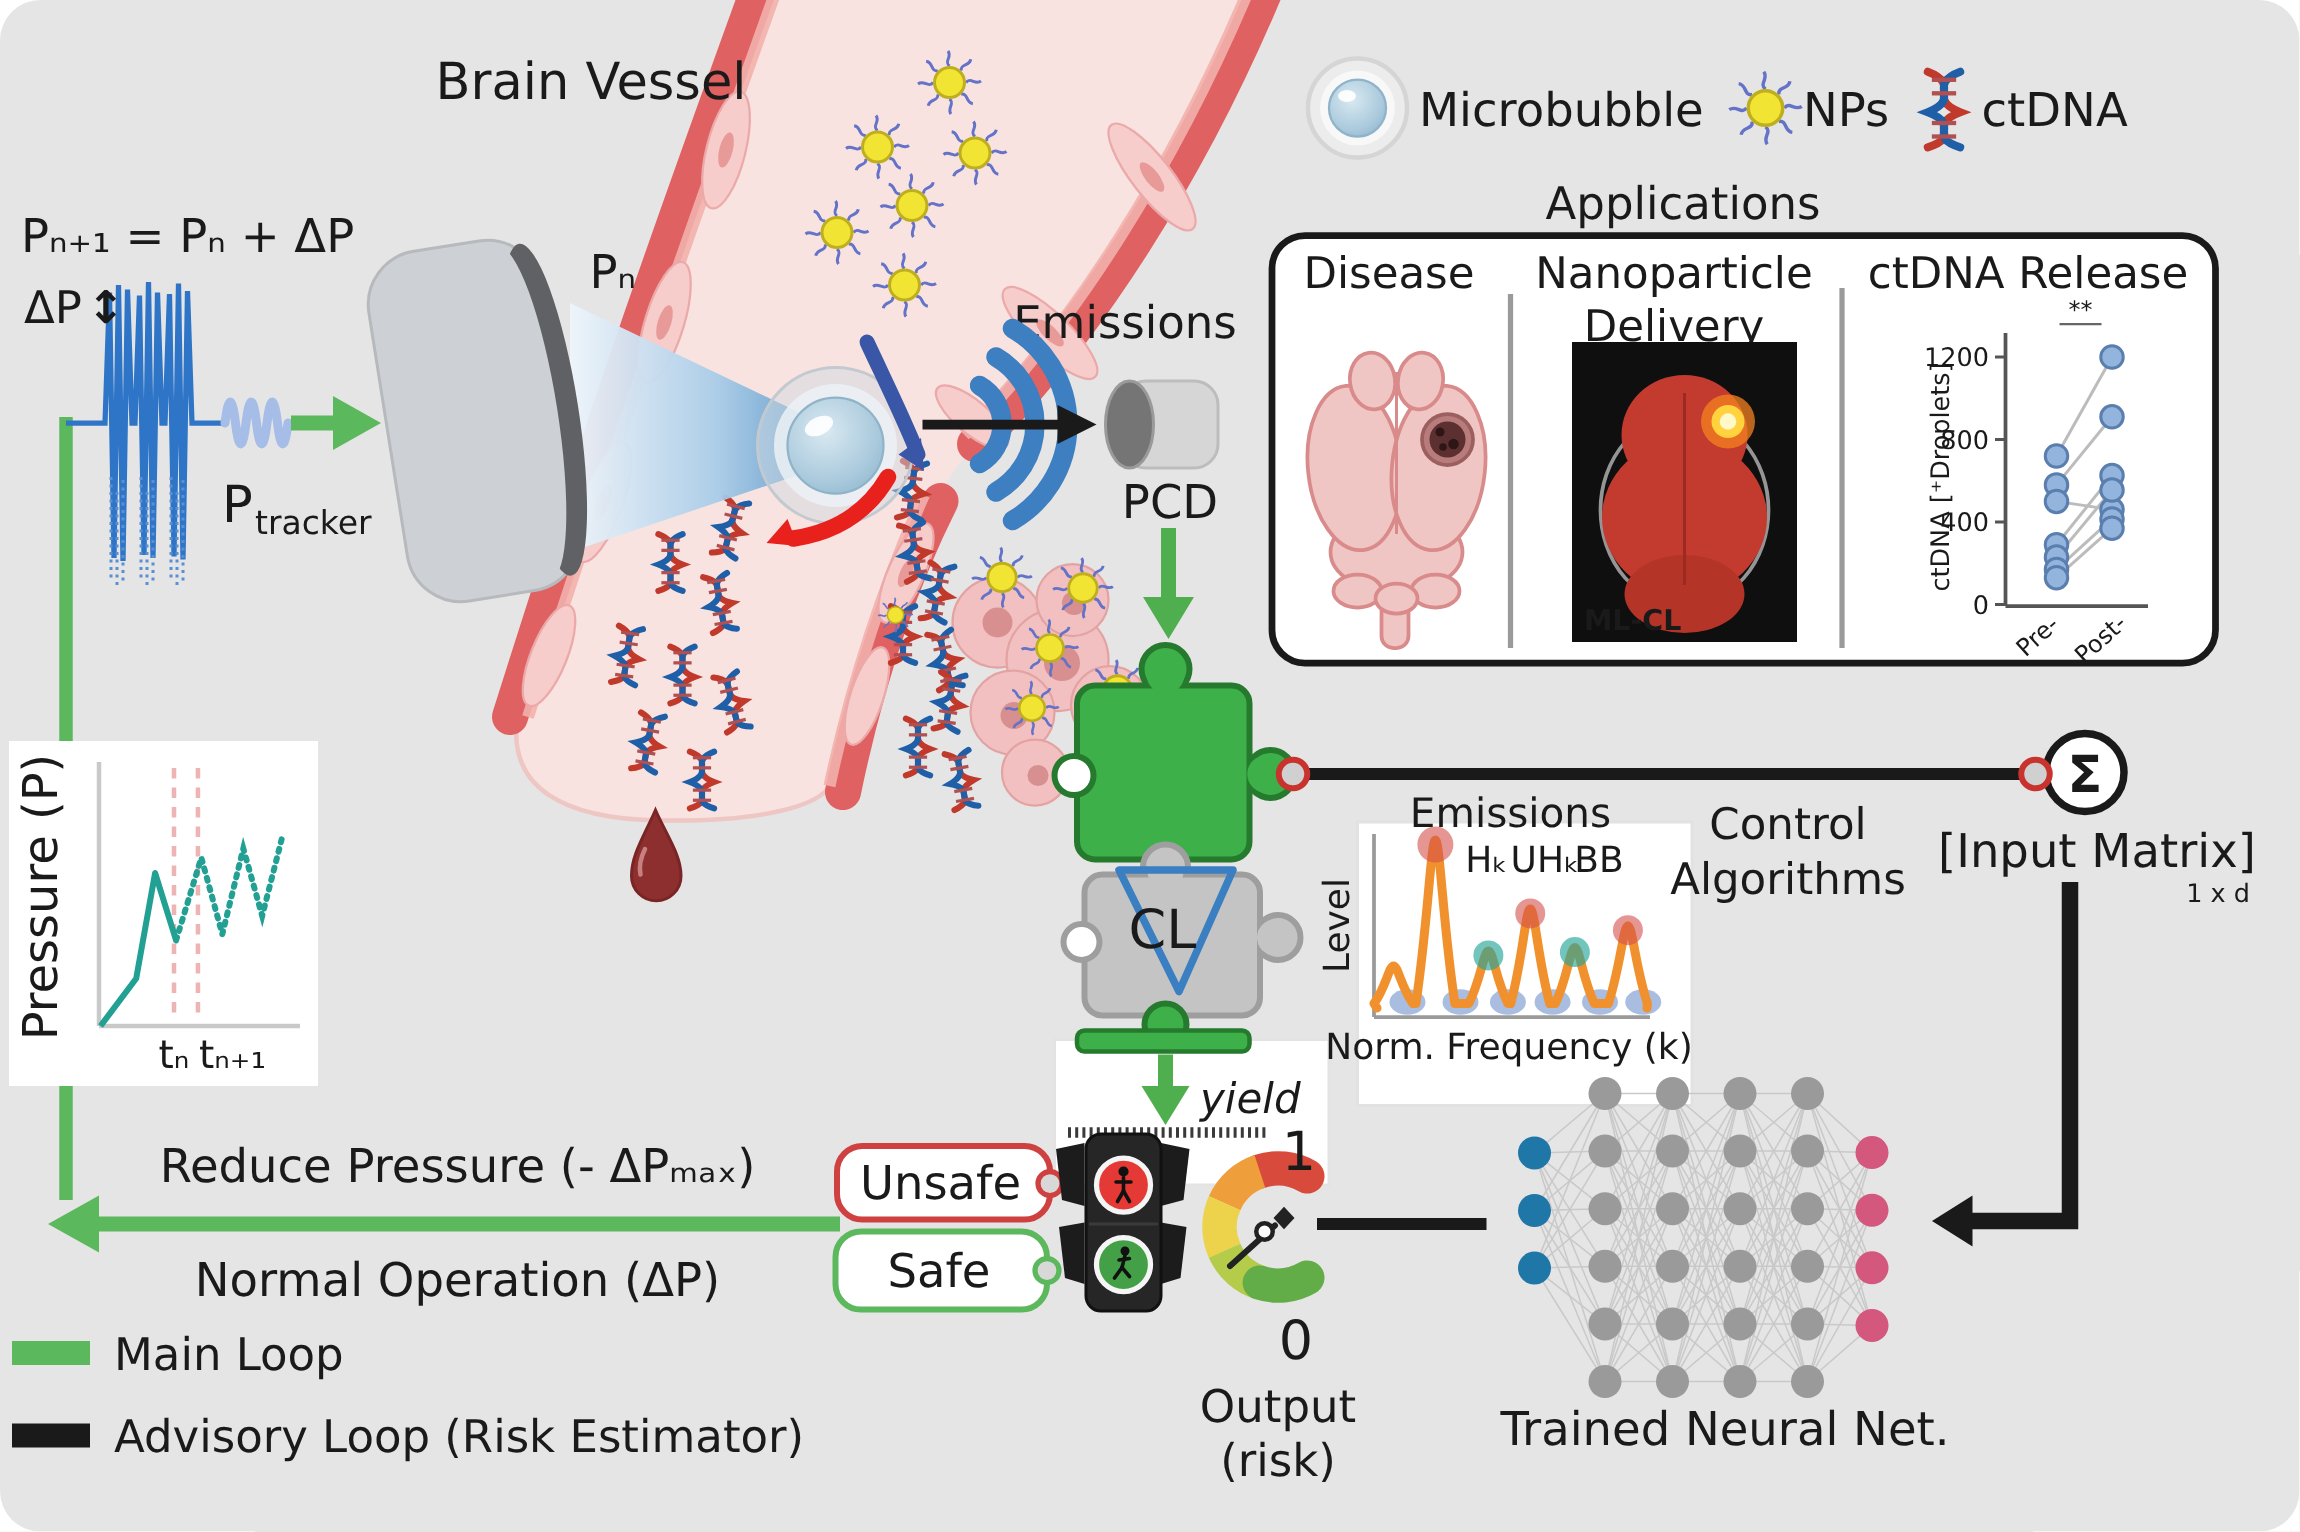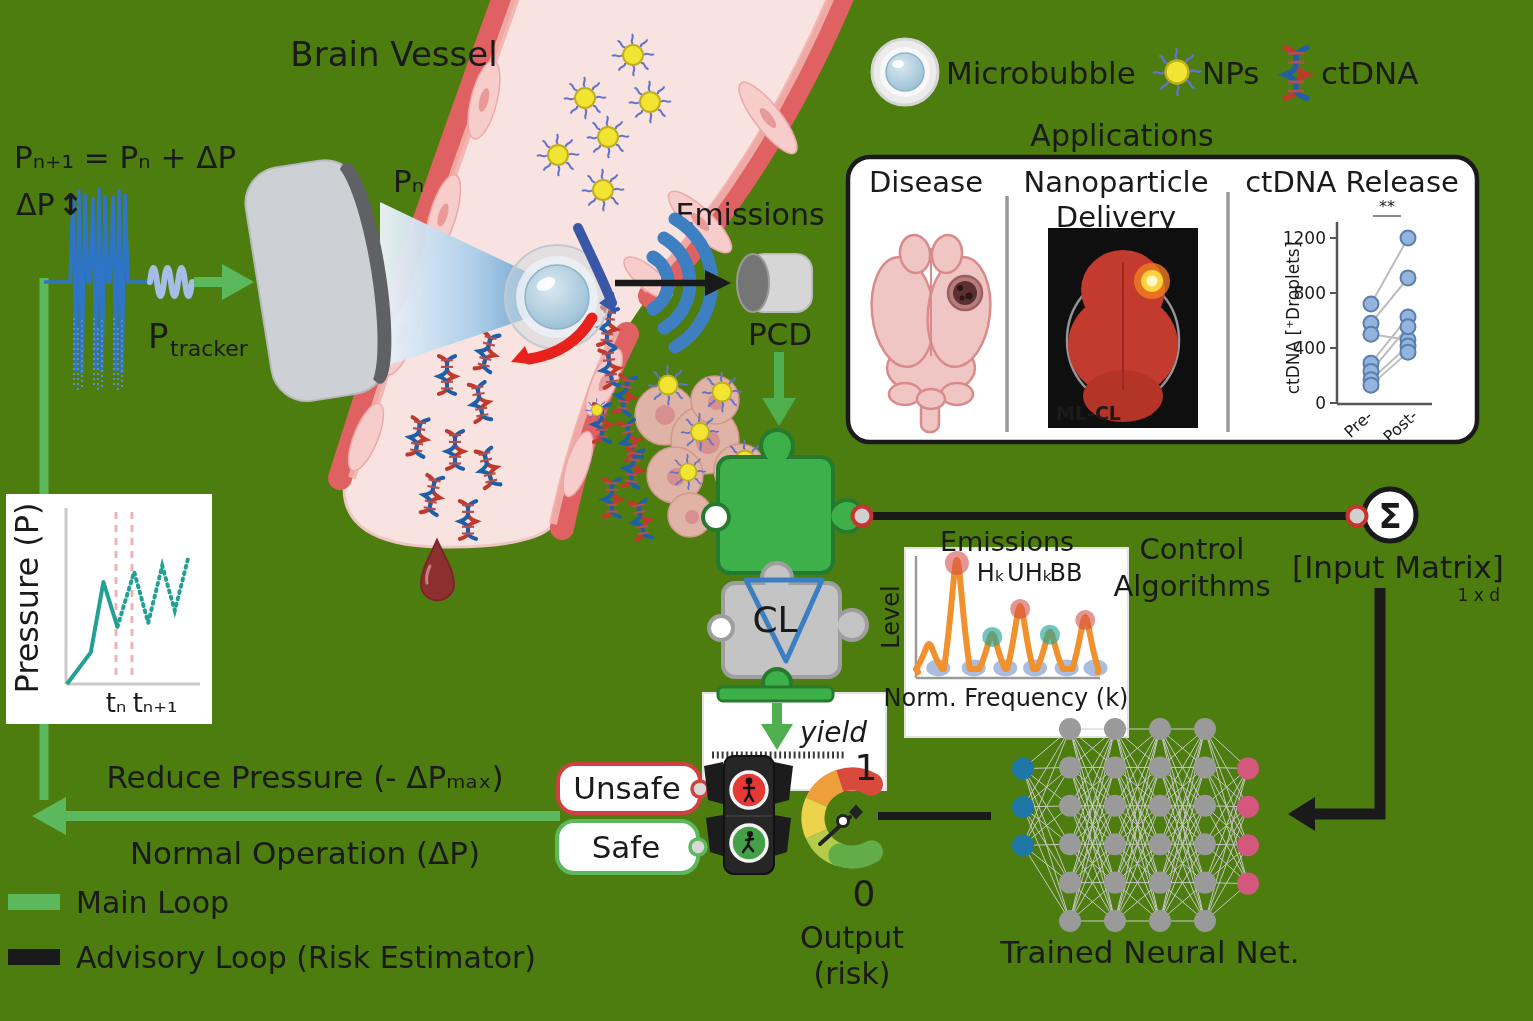--- a/index.html
+++ b/index.html
@@ -1,16 +1,16 @@
 <!DOCTYPE html>
 <html><head>
 <meta charset="utf-8">
 <style>
   html,body{margin:0;padding:0;background:#ffffff;}
-  .stage{position:relative;width:1533px;height:1021px;background:#4d7c0f;overflow:hidden;}
+  .stage{position:relative;width:1533px;height:1021px;background:#e5e5e5;overflow:hidden;border-radius:27px;}
   svg{display:block;}
   text{font-family:"DejaVu Sans","Liberation Sans",sans-serif;fill:#1a1a1a;}
   .it{font-style:italic;}
 </style>
 </head>
 <body>
 
 <div class="stage">
 <svg viewBox="0 0 1533 1021" width="1533" height="1021">
   <defs>

